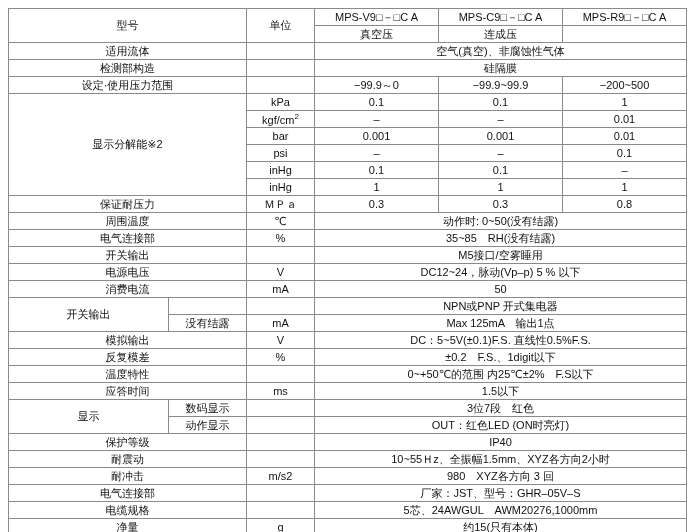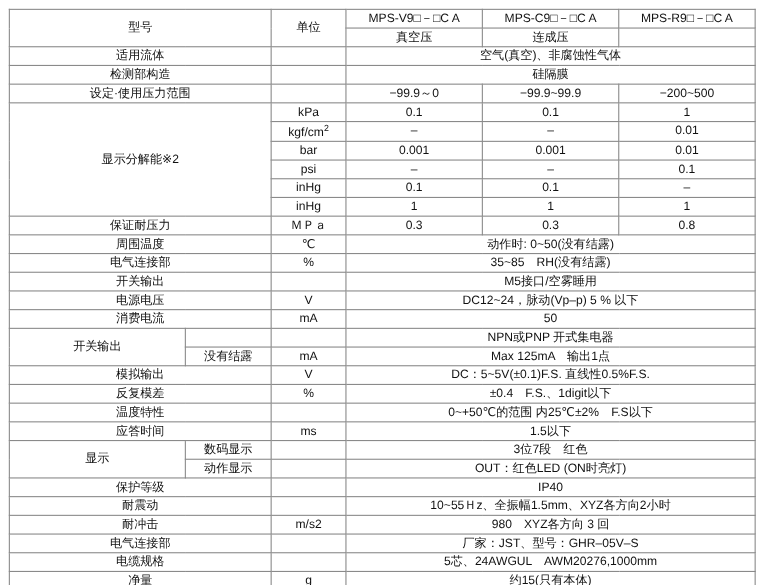--- a/index.html
+++ b/index.html
@@ -186,21 +186,21 @@
       </tr>
 
       <tr>
         <td class="lbl-main" colspan="2">模拟输出</td>
         <td>V</td>
         <td colspan="3">DC：5~5V(±0.1)F.S.  直线性0.5%F.S.</td>
       </tr>
       <tr>
         <td class="lbl-main" colspan="2">反复模差</td>
         <td>%</td>
-        <td colspan="3">±0.4　F.S.、1digit以下</td>
+        <td colspan="3">±0.2　F.S.、1digit以下</td>
       </tr>
       <tr>
         <td class="lbl-main" colspan="2">温度特性</td>
         <td></td>
         <td colspan="3">0~+50℃的范围 内25℃±2%　F.S以下</td>
       </tr>
       <tr>
         <td class="lbl-main" colspan="2">应答时间</td>
         <td>ms</td>
         <td colspan="3">1.5以下</td>

